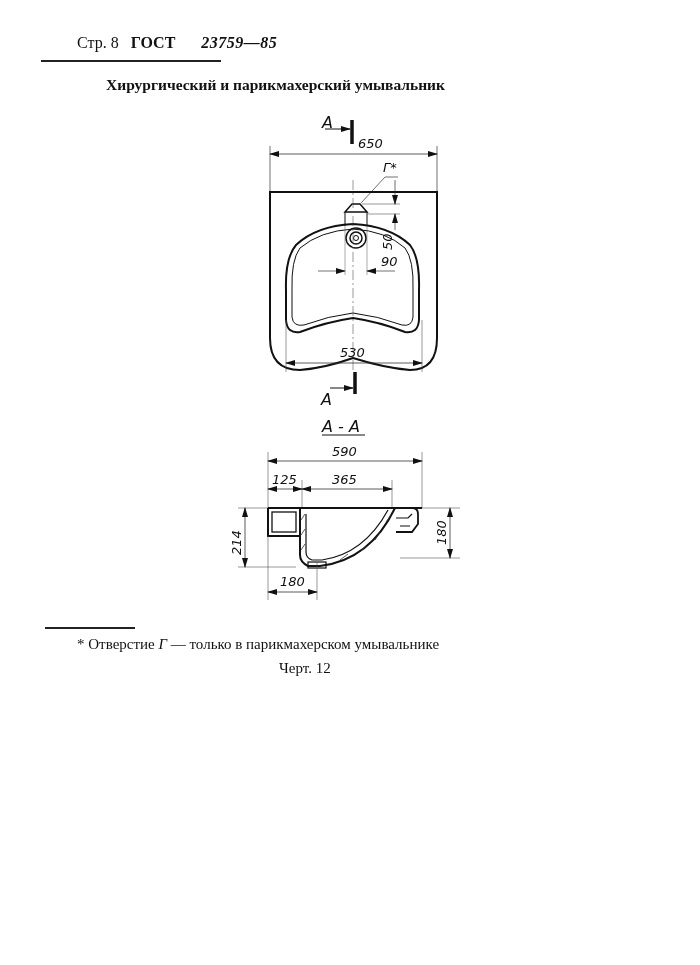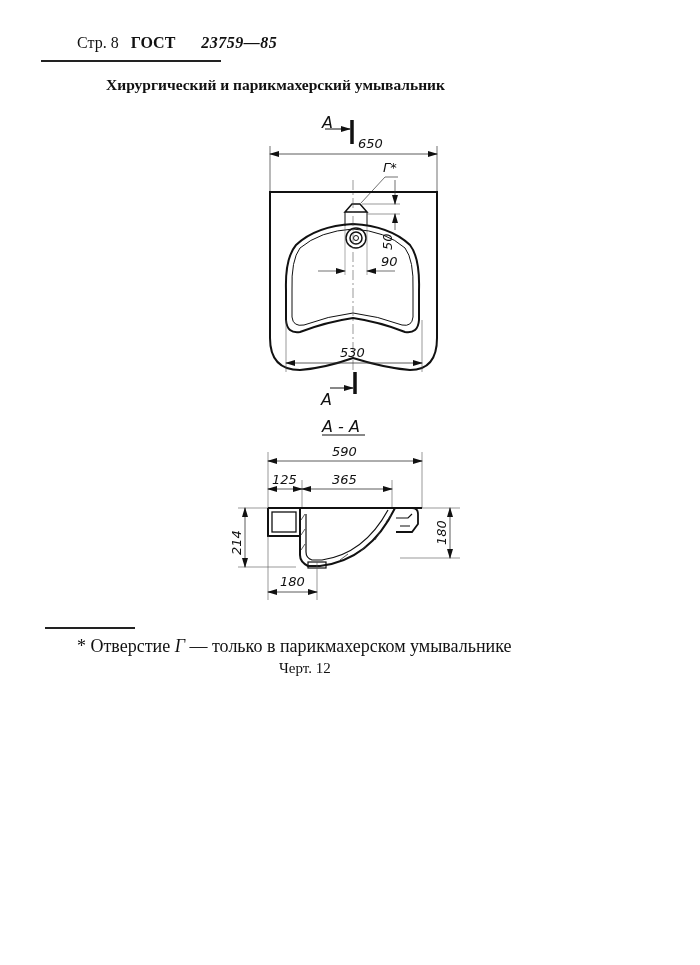--- a/index.html
+++ b/index.html
@@ -9,21 +9,21 @@
   .hdr .pg { font-weight: normal; }
   .hdr .std { font-weight: bold; margin-left: 8px; }
   .hdr .num { font-weight: bold; margin-left: 22px; font-style: italic; letter-spacing: 0.5px; }
   .hdr-line { left: 41px; top: 60px; width: 180px; height: 2px; background: #222; }
   .title { left: 0; width: 581px; top: 76px; text-align: center; font-family: "Liberation Serif", serif; font-weight: bold; font-size: 15.5px; padding-left: -10px; }
   .title span { position: relative; left: -15px; }
   svg.drawing { left: 0; top: 0; }
   .dim { font-family: "DejaVu Sans", sans-serif; font-style: italic; font-size: 13px; fill: #111; }
   .lbl { font-family: "DejaVu Sans", sans-serif; font-style: italic; font-size: 16px; fill: #111; }
   .fn-line { left: 45px; top: 627px; width: 90px; height: 1.5px; background: #222; }
-  .footnote { left: 77px; top: 636px; font-family: "Liberation Serif", serif; font-size: 18px; white-space: nowrap; }
+  .footnote { left: 77px; top: 636px; font-family: "Liberation Serif", serif; font-size: 15px; white-space: nowrap; }
   .footnote i { font-style: italic; }
   .chart-no { left: 279px; top: 660px; font-family: "Liberation Serif", serif; font-size: 15px; white-space: nowrap; }
 </style>
 </head>
 <body>
 
 <div class="abs hdr">
   <span class="pg">Стр. 8</span>
   <span class="std">ГОСТ</span>
   <span class="num">23759—85</span>

